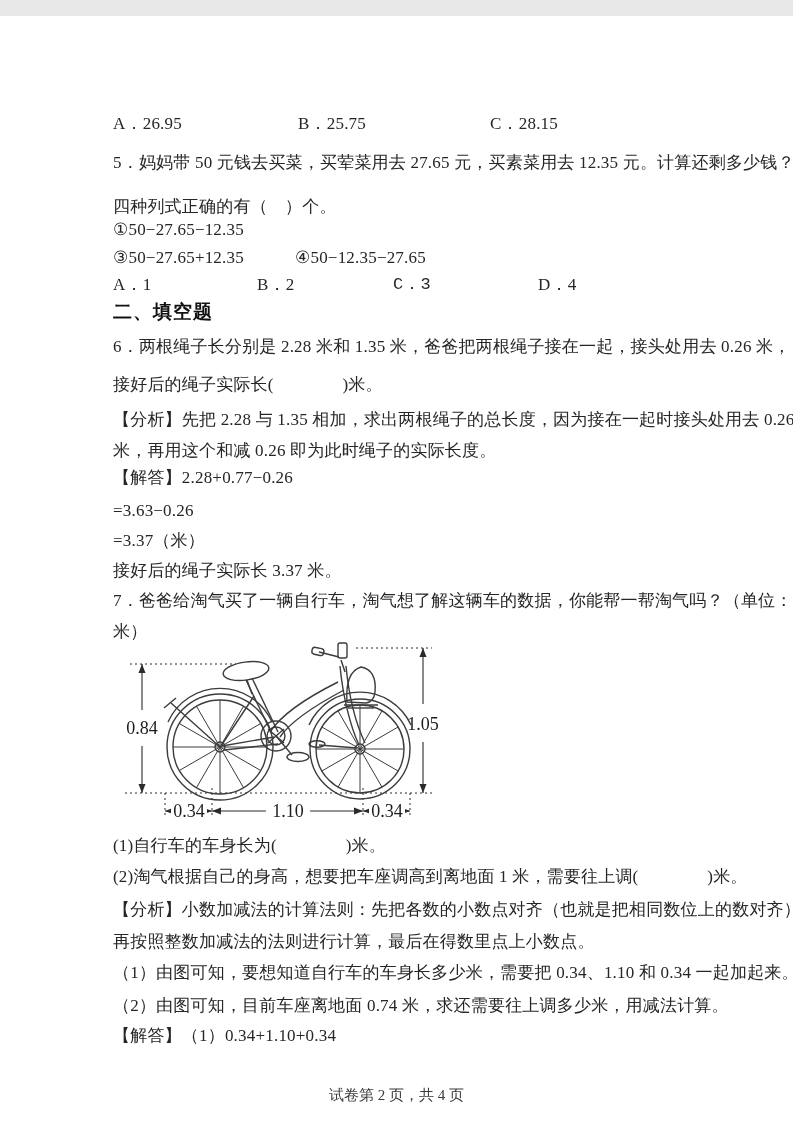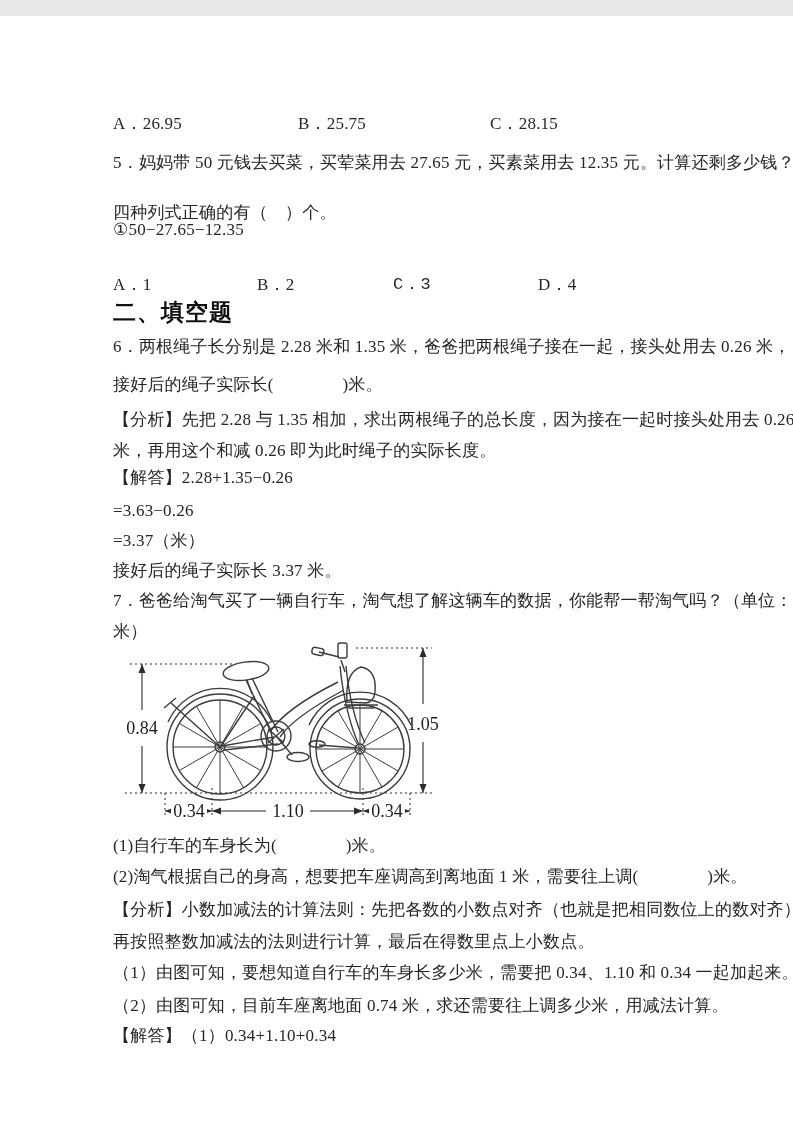--- a/index.html
+++ b/index.html
@@ -23,21 +23,21 @@
   .row { display:flex; }
   .opt4-a { display:inline-block; width:185px; }
   .opt4-b { display:inline-block; width:192px; }
   .opt5-a { display:inline-block; width:144px; }
   .opt5-b { display:inline-block; width:136px; }
   .opt5-c { display:inline-block; width:145px;font-family:Liberation Mono, monospace; }
   .fcol   { display:inline-block; width:182px; }
   .heading {
     font-family:"Liberation Sans","DejaVu Sans",sans-serif;
     font-weight:bold;
-    font-size:23px;
+    font-size:19px;
     color:#111;
     letter-spacing:1px;
   }
   .footer {
     position:absolute;
     left:0; right:0; top:1070px;
     text-align:center;
     font-size:15px;
     color:#3a3a3a;
   }
@@ -60,38 +60,42 @@
 
 <div class="page">
 
   <div class="ln row" style="top:97px">
     <span class="opt4-a">A．26.95</span>
     <span class="opt4-b">B．25.75</span>
     <span>C．28.15</span>
   </div>
 
   <div class="ln" style="top:136px">5．妈妈带 50 元钱去买菜，买荤菜用去 27.65 元，买素菜用去 12.35 元。计算还剩多少钱？</div>
-  <div class="ln" style="top:186px">四种列式正确的有（　）个。</div>
+  <div class="ln" style="top:180px">四种列式正确的有（　）个。</div>
   <div class="ln row" style="top:203px">
     <span class="fcol">①50−27.65−12.35</span>
+  </div>
+  <div class="ln row" style="top:231px">
+    <span class="fcol">③50−27.65+12.35</span>
+    <span>④50−12.35−27.65</span>
   </div>
   <div class="ln row" style="top:258px">
     <span class="opt5-a">A．1</span>
     <span class="opt5-b">B．2</span>
     <span class="opt5-c">C．3</span>
     <span>D．4</span>
   </div>
 
   <div class="ln heading" style="top:285px">二、填空题</div>
 
   <div class="ln" style="top:320px">6．两根绳子长分别是 2.28 米和 1.35 米，爸爸把两根绳子接在一起，接头处用去 0.26 米，</div>
   <div class="ln" style="top:358px">接好后的绳子实际长(　　　　)米。</div>
   <div class="ln" style="top:393px">【分析】先把 2.28 与 1.35 相加，求出两根绳子的总长度，因为接在一起时接头处用去 0.26</div>
   <div class="ln" style="top:424px">米，再用这个和减 0.26 即为此时绳子的实际长度。</div>
-  <div class="ln" style="top:451px">【解答】2.28+1.35−0.26</div>
+  <div class="ln" style="top:451px">【解答】2.28+0.77−0.26</div>
   <div class="ln" style="top:484px">=3.63−0.26</div>
   <div class="ln" style="top:514px">=3.37（米）</div>
   <div class="ln" style="top:544px">接好后的绳子实际长 3.37 米。</div>
 
   <div class="ln" style="top:574px">7．爸爸给淘气买了一辆自行车，淘气想了解这辆车的数据，你能帮一帮淘气吗？（单位：</div>
   <div class="ln" style="top:605px">米）</div>
 
   <svg class="bike-svg" width="372" height="192" viewBox="0 0 372 192">
 
     <g>
@@ -203,14 +207,15 @@
   </svg>
 
   <div class="ln" style="top:819px">(1)自行车的车身长为(　　　　)米。</div>
   <div class="ln" style="top:850px">(2)淘气根据自己的身高，想要把车座调高到离地面 1 米，需要往上调(　　　　)米。</div>
   <div class="ln" style="top:883px">【分析】小数加减法的计算法则：先把各数的小数点对齐（也就是把相同数位上的数对齐），</div>
   <div class="ln" style="top:915px">再按照整数加减法的法则进行计算，最后在得数里点上小数点。</div>
   <div class="ln" style="top:946px">（1）由图可知，要想知道自行车的车身长多少米，需要把 0.34、1.10 和 0.34 一起加起来。</div>
   <div class="ln" style="top:979px">（2）由图可知，目前车座离地面 0.74 米，求还需要往上调多少米，用减法计算。</div>
   <div class="ln" style="top:1009px">【解答】（1）0.34+1.10+0.34</div>
 
+  <div class="footer">试卷第 2 页，共 4 页</div>
 
 </div>
 
 </body></html>

